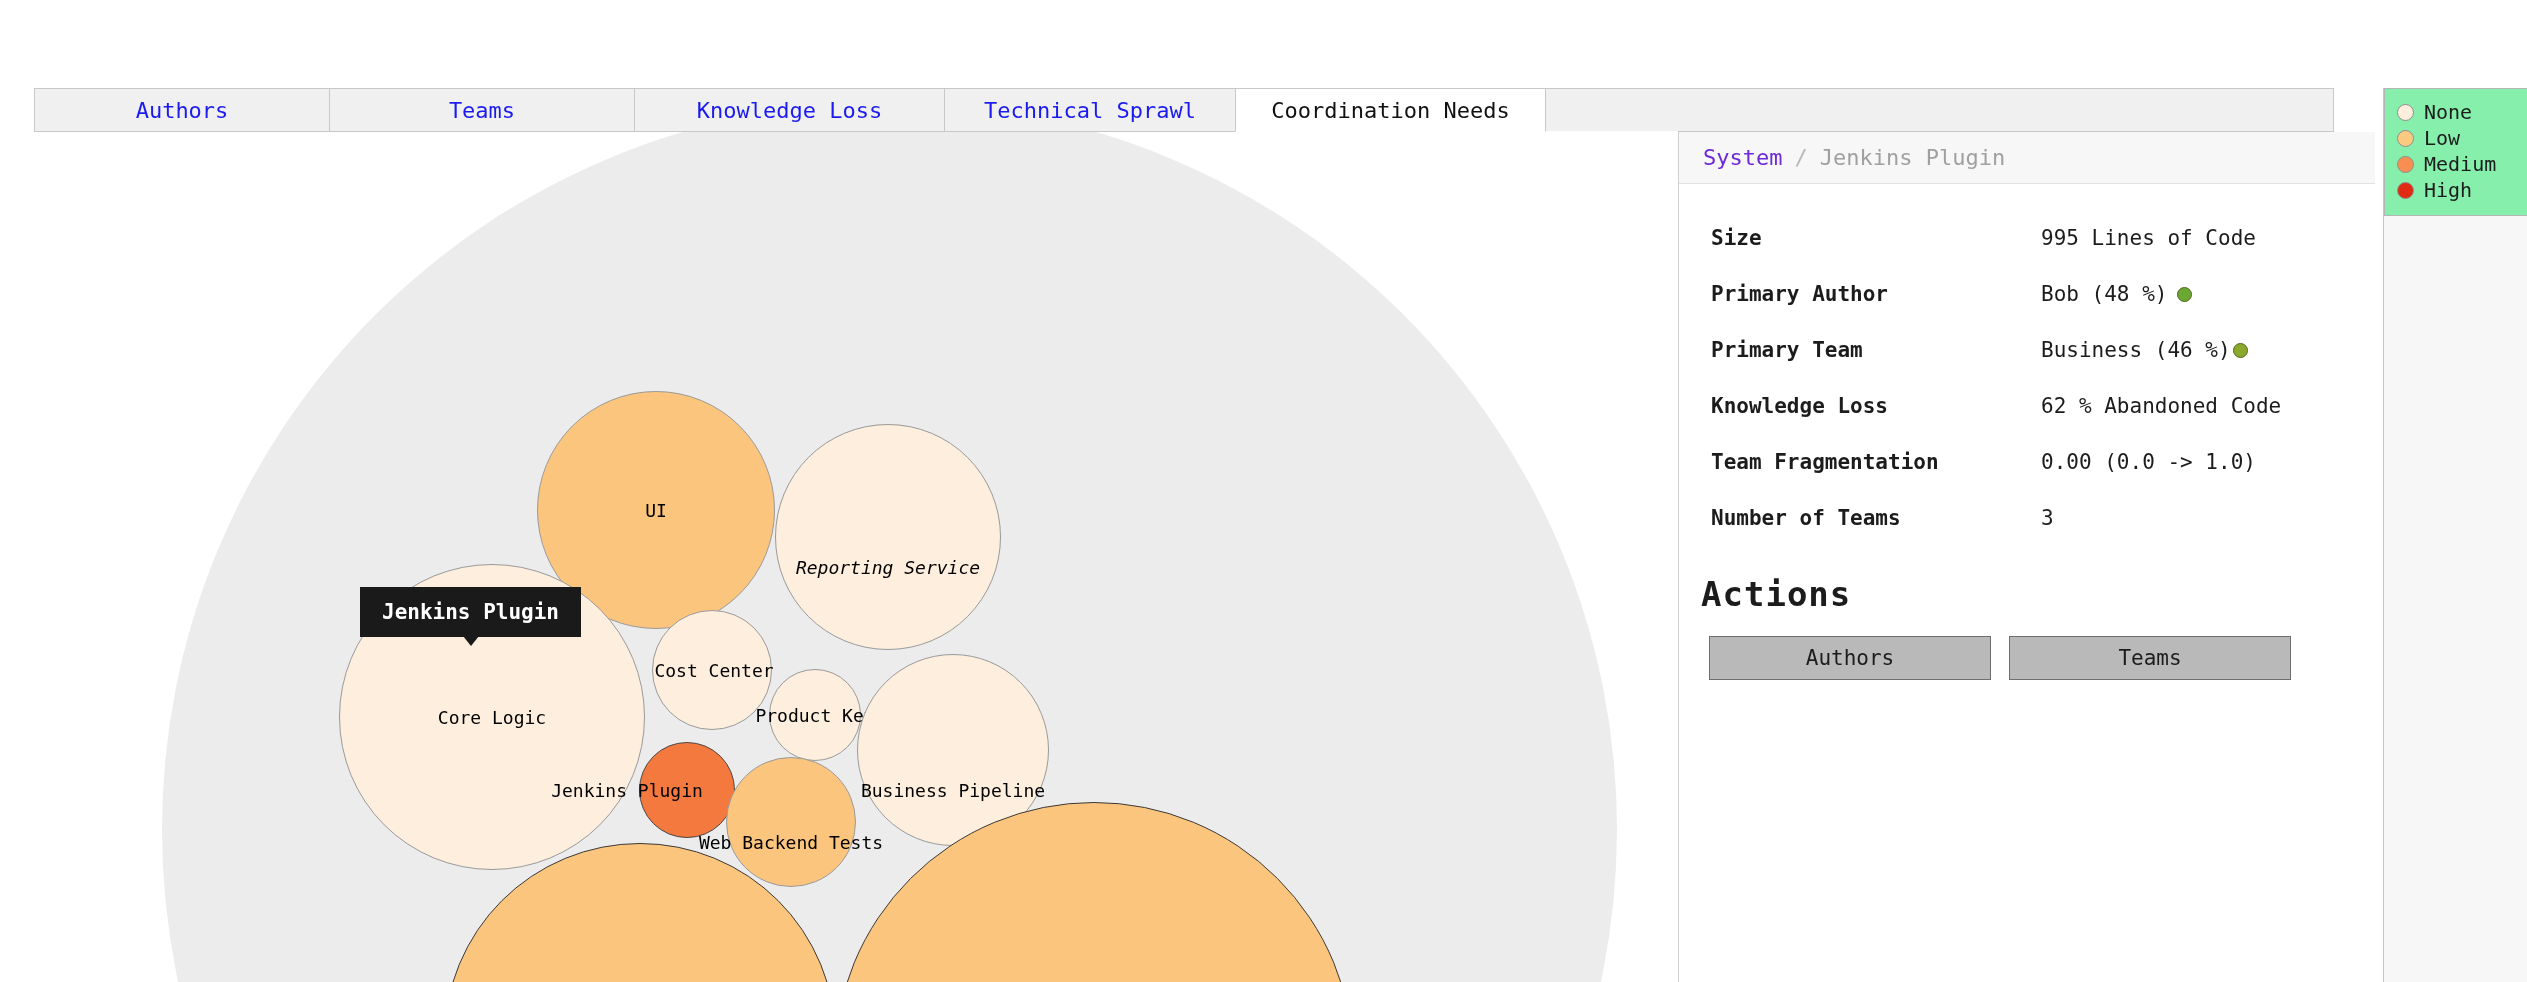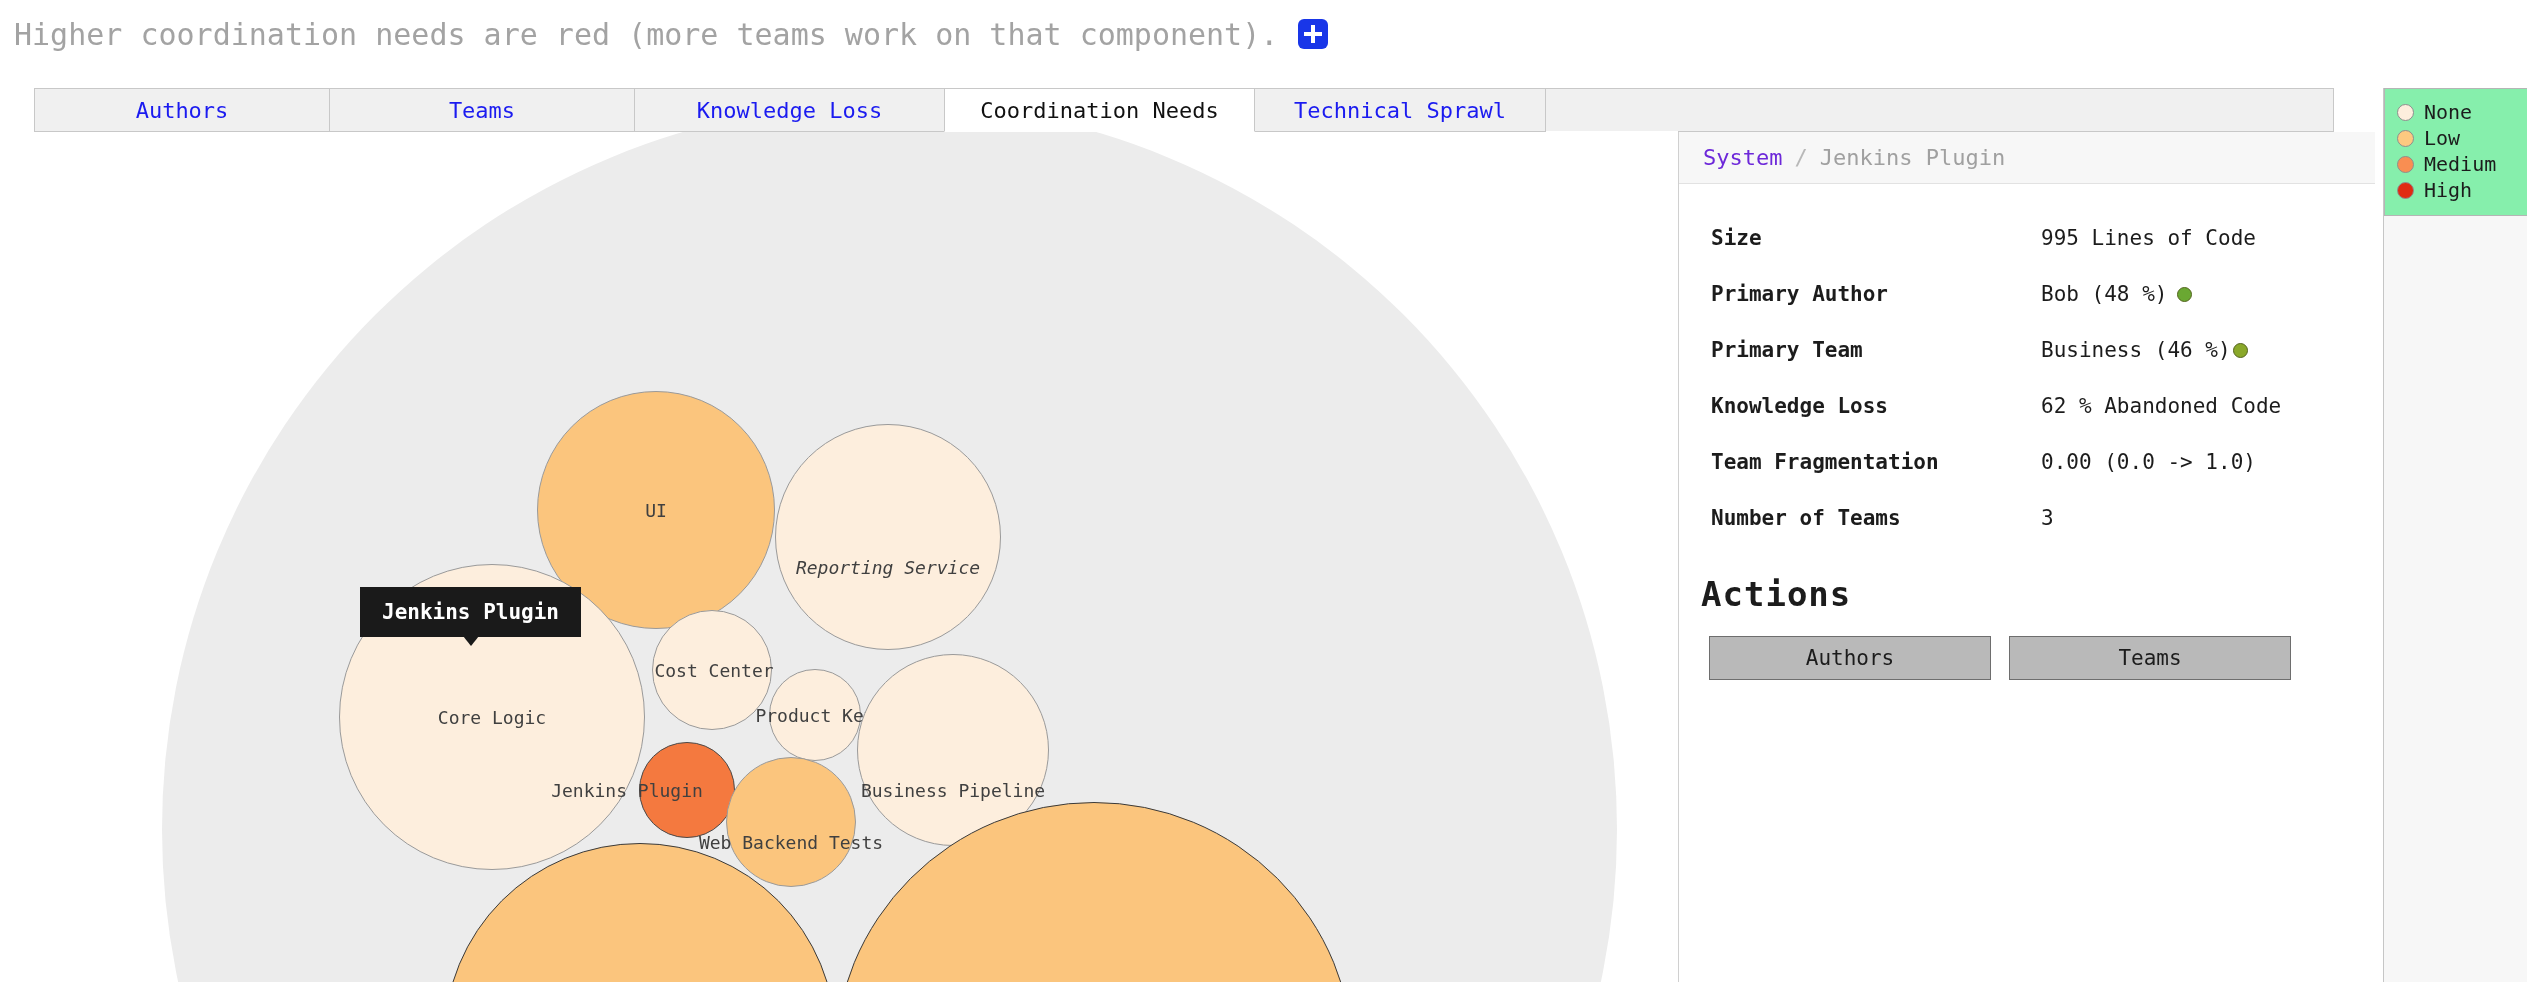--- a/index.html
+++ b/index.html
@@ -94,21 +94,21 @@
     overflow: hidden;
   }
   .bubble {
     position: absolute;
     border-radius: 50%;
     display: flex; align-items: center; justify-content: center;
     cursor: pointer;
   }
   .bubble-label {
     font-size: 18px;
-    color: #404040;
+    color: #000000;
     white-space: nowrap;
     pointer-events: none;
     font-family: "DejaVu Sans Mono", "Liberation Mono", monospace;
   }
 
   
   .tooltip {
     position: absolute;
     background: #1a1a1a;
     color: #ffffff;
@@ -230,42 +230,38 @@
     font-size: 20px;
     color: #1c1c1c;
     font-family: "DejaVu Sans Mono", "Liberation Mono", monospace;
   }
 </style>
 </head>
 <body>
 
 <div id="root">
 
-  <div class="header">
-    <span class="header-text">Higher coordination needs are red (more teams work on that component).</span>
-    <div class="add-btn"></div>
-  </div>
 
   <div class="tabstrip">
     <div class="tab-filler"></div>
     <div class="tabstrip-inner">
       <div class="tab w1">
         <span>Authors</span>
       </div>
       <div class="tab w2">
         <span>Teams</span>
       </div>
       <div class="tab w3">
         <span>Knowledge Loss</span>
       </div>
+      <div class="tab w5">
+        <span>Technical Sprawl</span>
+      </div>
       <div class="tab w4 active">
         <span>Coordination Needs</span>
-      </div>
-      <div class="tab w5">
-        <span>Technical Sprawl</span>
       </div>
     </div>
   </div>
   <div class="tabstrip-underline"></div>
 
   <div class="chart-area">
 
     <div class="bubble" style="left:162px; top:-30px; width:1455px; height:1455px; background:#ececec;"></div>
     <div id="bubbles">
         <div class="bubble" style="left: 537px; top: 259px; width: 238px; height: 238px; background: rgb(251, 197, 125); border: 1px solid rgb(154, 154, 154);">

